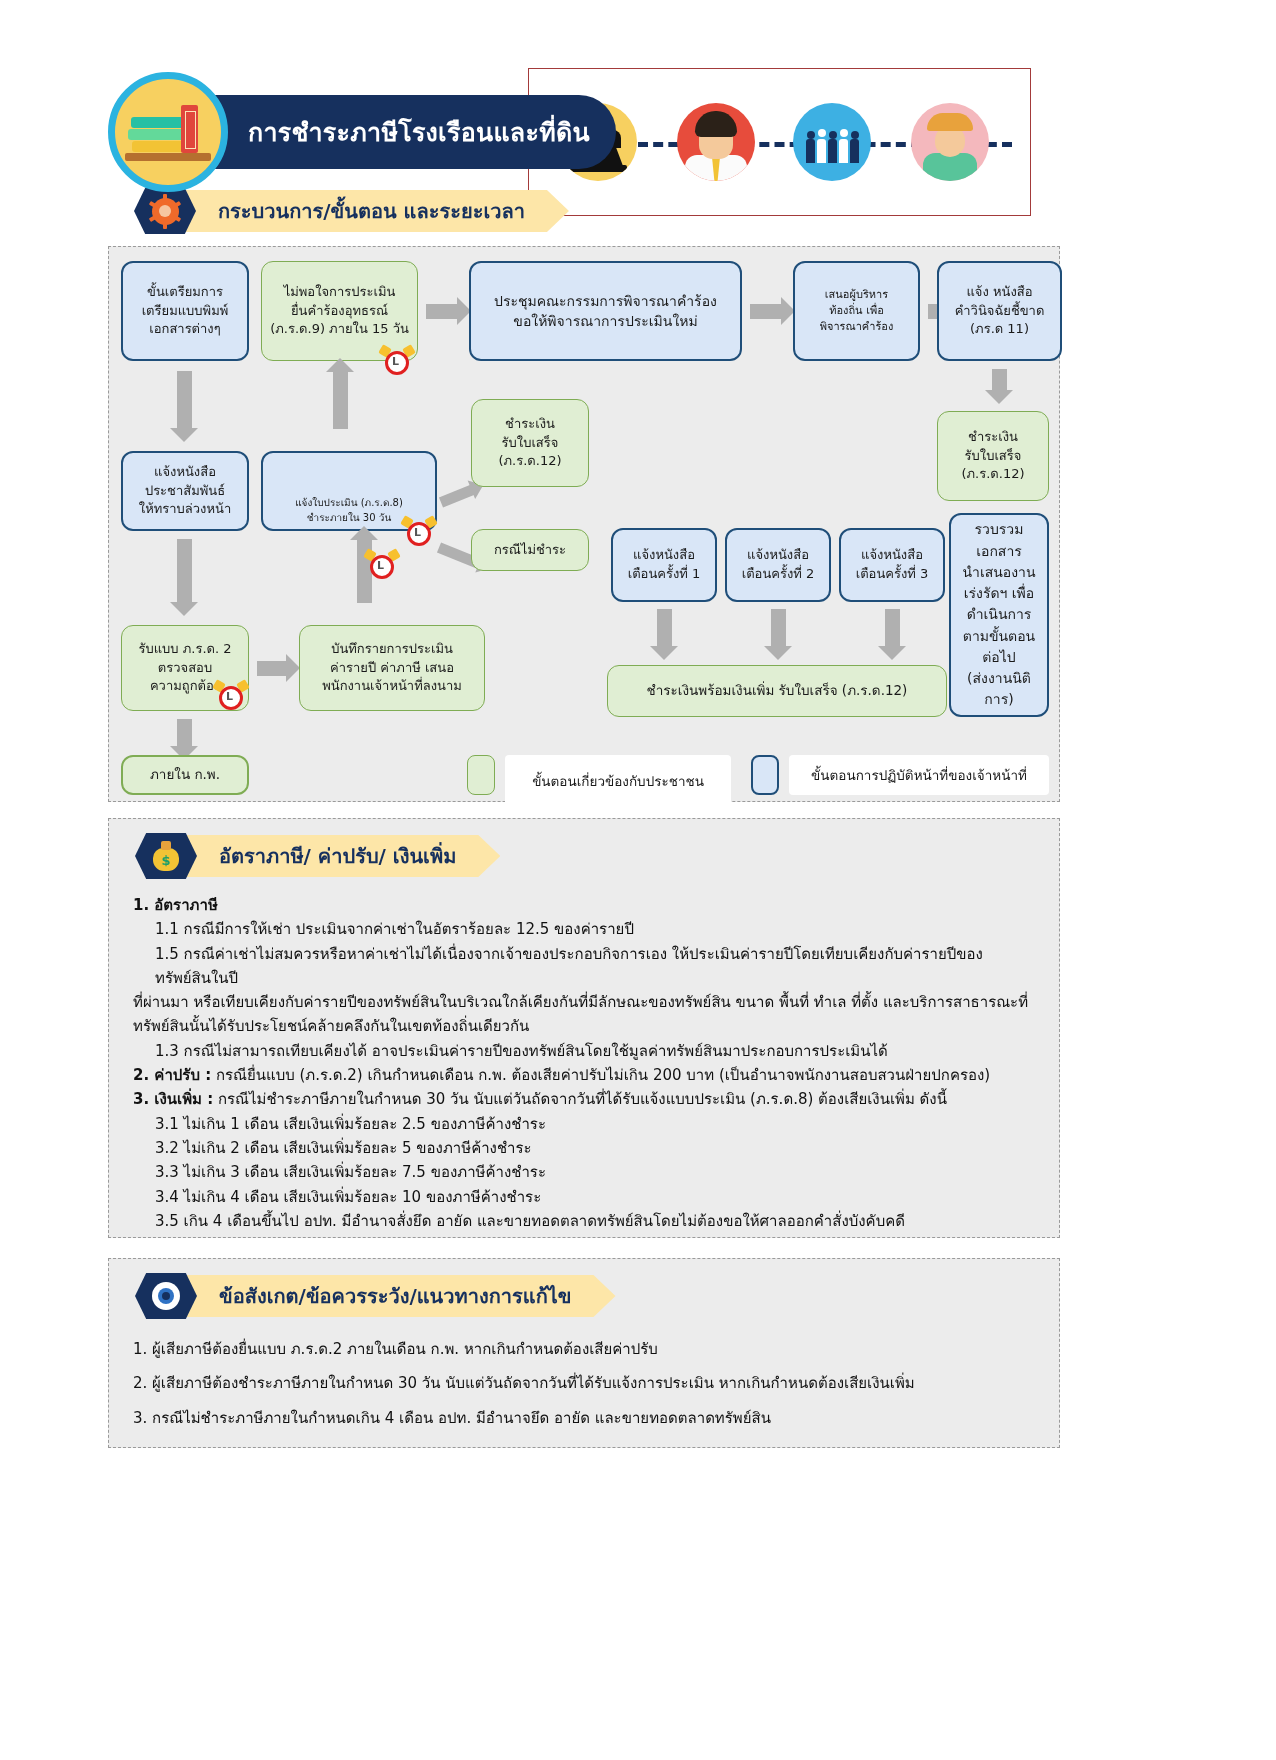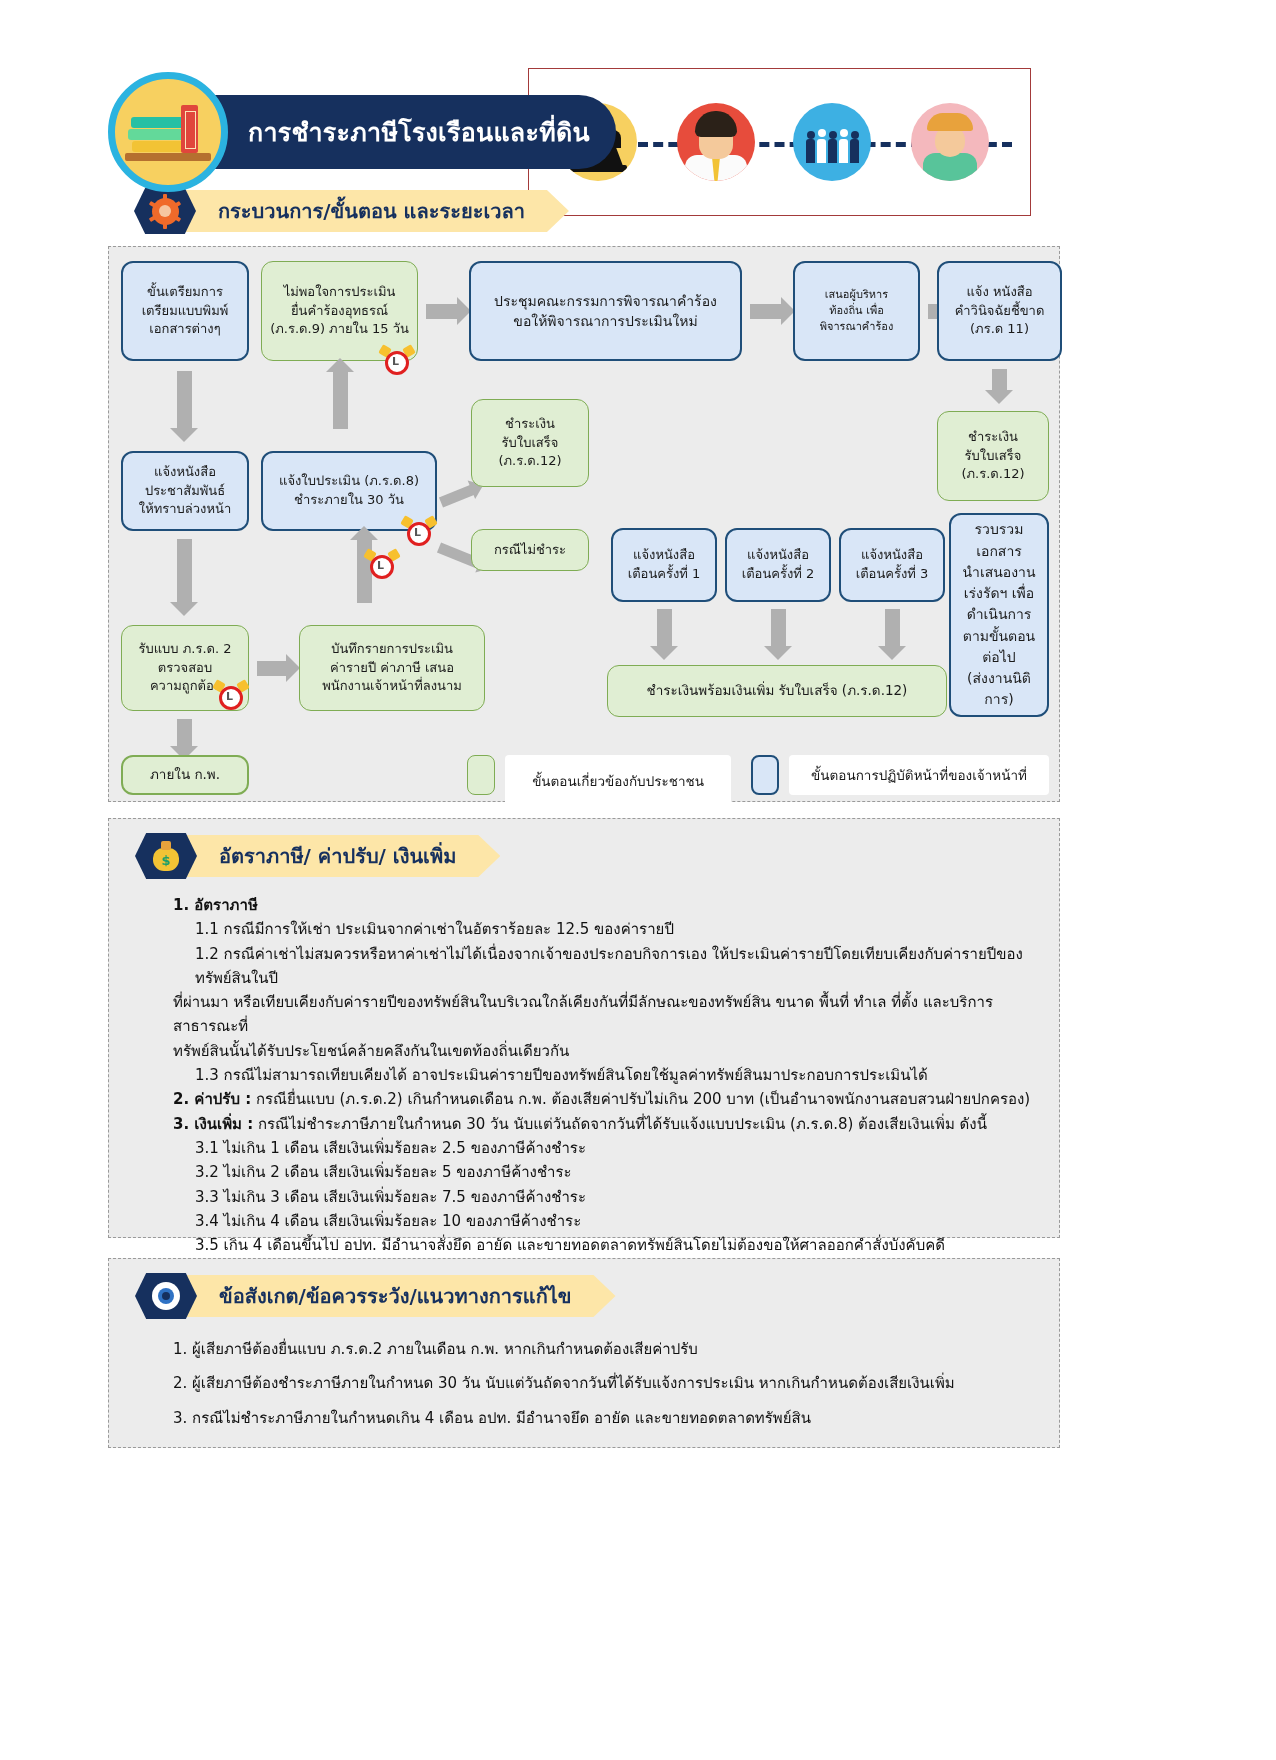--- a/index.html
+++ b/index.html
@@ -161,21 +161,21 @@
   .legend-text {
     position: absolute; background: #ffffff; border-radius: 4px;
     display: flex; align-items: center; justify-content: center;
     font-size: 13.5px; color: #1a1a1a; padding: 0 10px;
   }
 
   
   #rates-panel { left: 108px; top: 818px; width: 952px; height: 420px; }
   #notes-panel { left: 108px; top: 1258px; width: 952px; height: 190px; }
 
-  .body-text { position: absolute; left: 0; right: 12px; margin-left: 40px; }
+  .body-text { position: absolute; left: 0; right: 12px; }
   .bt { font-size: 15px; line-height: 1.62; color: #111; }
   .bt.b { font-weight: 700; }
   .indent1 { padding-left: 30px; }
   .indent0 { padding-left: 8px; }
 </style>
 </head>
 <body>
 
 <div class="page">
 
@@ -298,21 +298,21 @@
 
     <div class="arrow down" style="left:68px; top:124px; height:58px;"></div>
     <div class="arrow up" style="left:224px; top:124px; height:58px;"></div>
 
     <div class="node blue" style="left:12px; top:204px; width:128px; height:80px; font-size:13px;">
       <span class="ln">แจ้งหนังสือ</span>
       <span class="ln">ประชาสัมพันธ์</span>
       <span class="ln">ให้ทราบล่วงหน้า</span>
     </div>
 
-    <div class="node blue" style="left:152px; top:204px; width:176px; height:80px; font-size:13px;">
+    <div class="node blue" style="left:152px; top:204px; width:176px; height:80px; font-size:10px;justify-content:flex-end;">
       <span class="ln">แจ้งใบประเมิน (ภ.ร.ด.8)</span>
       <span class="ln">ชำระภายใน 30 วัน</span>
     </div>
     <div class="clock" style="left:295px; top:270px;">
       <div class="spark s1"></div>
         <div class="spark s2"></div>
         <div class="dial"></div>
         <div class="hand">L</div>
     </div>
     <div class="clock" style="left:258px; top:303px;">
@@ -420,21 +420,21 @@
           </div>
       </div>
       <div class="ribbon">
           <span>อัตราภาษี/ ค่าปรับ/ เงินเพิ่ม</span>
         </div>
     </div>
 
     <div class="body-text" style="top:74px; padding:0 16px;">
       <div class="bt b indent0">1. อัตราภาษี</div>
       <div class="bt indent1">1.1 กรณีมีการให้เช่า ประเมินจากค่าเช่าในอัตราร้อยละ  12.5 ของค่ารายปี</div>
-      <div class="bt indent1">1.2 กรณีค่าเช่าไม่สมควรหรือหาค่าเช่าไม่ได้เนื่องจากเจ้าของประกอบกิจการเอง ให้ประเมินค่ารายปีโดยเทียบเคียงกับค่ารายปีของทรัพย์สินในปี</div>
+      <div class="bt indent1">1.5 กรณีค่าเช่าไม่สมควรหรือหาค่าเช่าไม่ได้เนื่องจากเจ้าของประกอบกิจการเอง ให้ประเมินค่ารายปีโดยเทียบเคียงกับค่ารายปีของทรัพย์สินในปี</div>
       <div class="bt indent0">ที่ผ่านมา  หรือเทียบเคียงกับค่ารายปีของทรัพย์สินในบริเวณใกล้เคียงกันที่มีลักษณะของทรัพย์สิน ขนาด พื้นที่ ทำเล ที่ตั้ง และบริการสาธารณะที่</div>
       <div class="bt indent0">ทรัพย์สินนั้นได้รับประโยชน์คล้ายคลึงกันในเขตท้องถิ่นเดียวกัน</div>
       <div class="bt indent1">1.3 กรณีไม่สามารถเทียบเคียงได้ อาจประเมินค่ารายปีของทรัพย์สินโดยใช้มูลค่าทรัพย์สินมาประกอบการประเมินได้</div>
       <div class="bt indent0"><span class="bt b" style="padding:0">2. ค่าปรับ :</span><span> กรณียื่นแบบ (ภ.ร.ด.2) เกินกำหนดเดือน ก.พ. ต้องเสียค่าปรับไม่เกิน 200 บาท (เป็นอำนาจพนักงานสอบสวนฝ่ายปกครอง)</span></div>
       <div class="bt indent0"><span class="bt b" style="padding:0">3. เงินเพิ่ม :</span><span> กรณีไม่ชำระภาษีภายในกำหนด 30 วัน นับแต่วันถัดจากวันที่ได้รับแจ้งแบบประเมิน (ภ.ร.ด.8) ต้องเสียเงินเพิ่ม ดังนี้</span></div>
       <div class="bt indent1">3.1 ไม่เกิน 1 เดือน เสียเงินเพิ่มร้อยละ 2.5 ของภาษีค้างชำระ</div>
       <div class="bt indent1">3.2 ไม่เกิน 2 เดือน เสียเงินเพิ่มร้อยละ 5 ของภาษีค้างชำระ</div>
       <div class="bt indent1">3.3 ไม่เกิน 3 เดือน เสียเงินเพิ่มร้อยละ 7.5 ของภาษีค้างชำระ</div>
       <div class="bt indent1">3.4 ไม่เกิน 4 เดือน เสียเงินเพิ่มร้อยละ 10 ของภาษีค้างชำระ</div>
       <div class="bt indent1">3.5 เกิน 4 เดือนขึ้นไป อปท. มีอำนาจสั่งยึด อายัด และขายทอดตลาดทรัพย์สินโดยไม่ต้องขอให้ศาลออกคำสั่งบังคับคดี</div>

